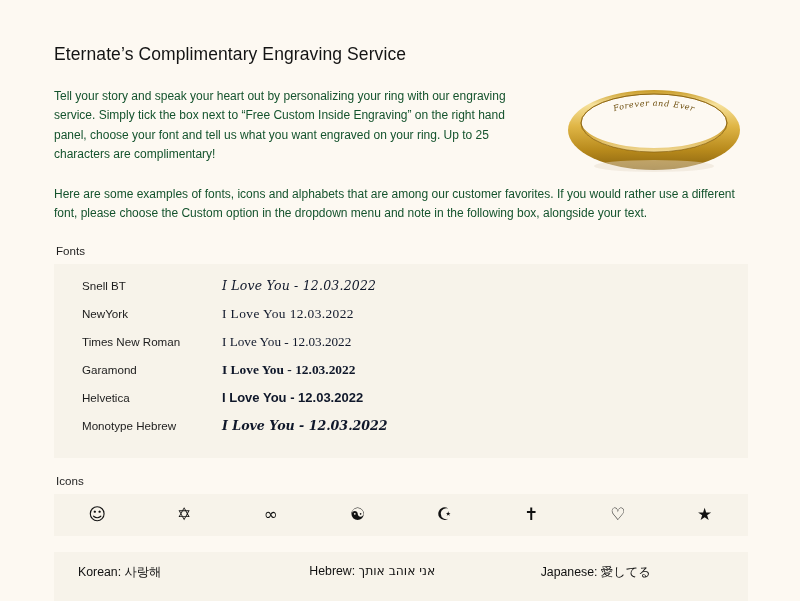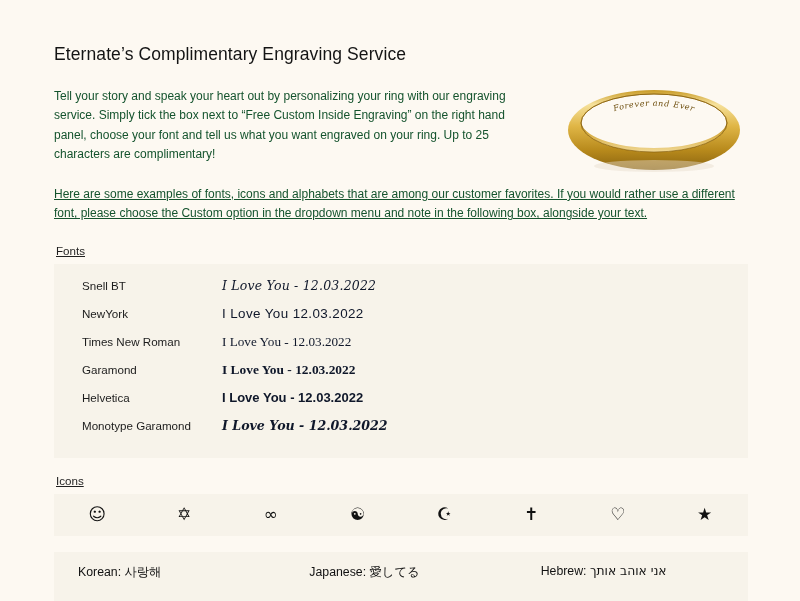--- a/index.html
+++ b/index.html
@@ -30,37 +30,35 @@
   }
   .para {
     font-size: 12px;
     line-height: 1.62;
     color: #14532d;
     margin: 0 0 20px 0;
     max-width: 480px;
   }
   .para.wide {
     max-width: 694px;
-    text-decoration: underline;
   }
   .ring-wrap {
     position: absolute;
     top: 68px;
     right: 46px;
     width: 200px;
     height: 110px;
   }
   .ring-svg {
     display: block;
   }
   .section-label {
     font-size: 11.6px;
     color: #1f1f1f;
     margin: 0 0 7px 2px;
-    text-decoration: underline;
   }
   .panel {
     background: #f7f3ea;
     box-sizing: border-box;
     margin: 0 0 16px 0;
   }
   
   .fonts-panel {
     padding: 14px 0 12px 0;
     display: grid;
@@ -94,21 +92,21 @@
   .s-times {
     font-family: "Liberation Serif", serif;
     font-size: 13.2px;
   }
   .s-helvetica {
     font-family: "Liberation Sans", sans-serif;
     font-size: 13px;
     font-weight: 600;
   }
   .s-newyork {
-    font-family: Liberation Sans, sans-serif;
+    font-family: Liberation Serif, serif;
     font-size: 13.4px;
     letter-spacing: 0.4px;
   }
   .s-garamond {
     font-family: "Liberation Serif", serif;
     font-size: 13.4px;
     font-weight: 600;
   }
   .s-corsiva {
     font-family: "DejaVu Serif", serif;
@@ -212,21 +210,21 @@
     </div>
     <div class="font-row">
       <span class="font-name">Garamond</span>
       <span class="font-sample s-garamond">I Love You - 12.03.2022</span>
     </div>
     <div class="font-row">
       <span class="font-name">Helvetica</span>
       <span class="font-sample s-helvetica">I Love You - 12.03.2022</span>
     </div>
     <div class="font-row">
-      <span class="font-name">Monotype Garamond</span>
+      <span class="font-name">Monotype Hebrew</span>
       <span class="font-sample s-corsiva">I Love You - 12.03.2022</span>
     </div>
   </div>
 
   <div class="section-label">Icons</div>
   <div class="panel icons-panel">
     <div class="icon-cell">☺</div>
     <div class="icon-cell">✡</div>
     <div class="icon-cell">∞</div>
     <div class="icon-cell">☯</div>
@@ -235,26 +233,26 @@
     <div class="icon-cell">♡</div>
     <div class="icon-cell">★</div>
   </div>
 
   <div class="panel alpha-panel">
     <div class="alpha-cell">
       <span class="lang">Korean:</span>
       <span class="txt">사랑해</span>
     </div>
     <div class="alpha-cell">
+      <span class="lang">Hebrew:</span>
+      <span class="txt">אני אוהב אותך</span>
+    </div>
+    <div class="alpha-cell">
       <span class="lang">Japanese:</span>
       <span class="txt">愛してる</span>
-    </div>
-    <div class="alpha-cell">
-      <span class="lang">Hebrew:</span>
-      <span class="txt">אני אוהב אותך</span>
     </div>
     <div class="alpha-cell small">
       <span class="lang">Forever:</span>
       <span class="txt">انا احبك</span>
     </div>
     <div class="alpha-cell">
       <span class="lang">Monotype:</span>
       <span class="txt">我☒你</span>
     </div>
   </div>

